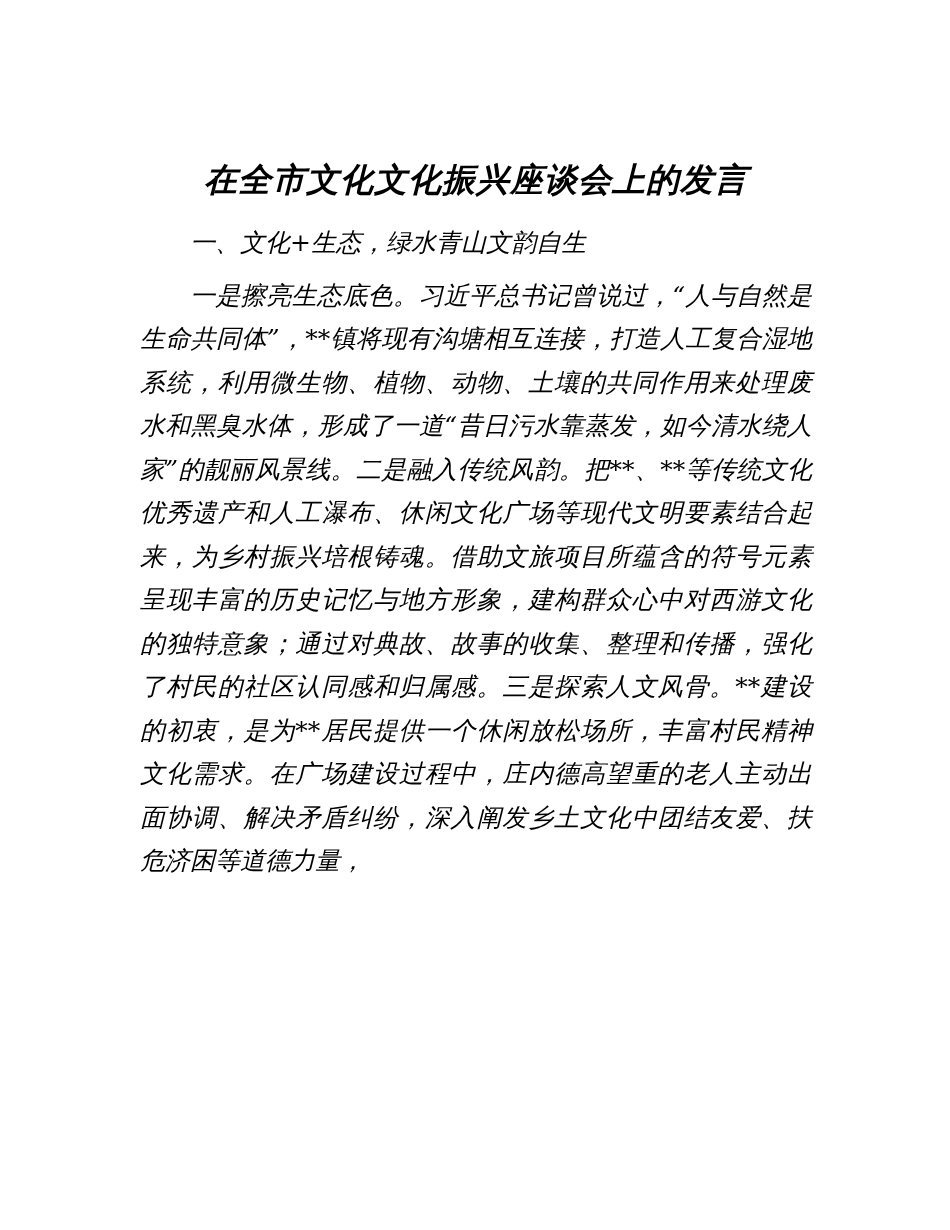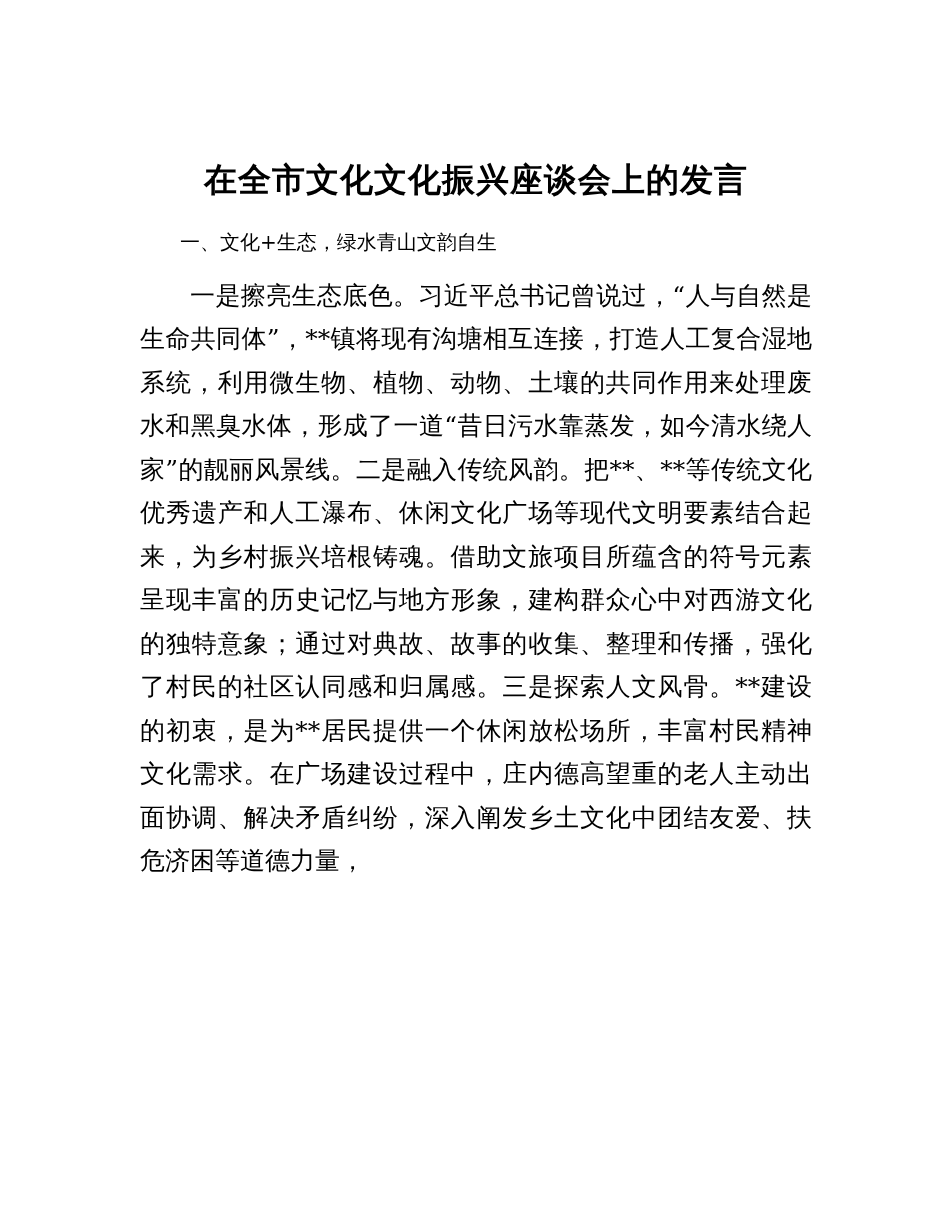--- a/index.html
+++ b/index.html
@@ -9,20 +9,21 @@
   }
   .page {
     position: relative;
     width: 950px;
     height: 1230px;
     background: #ffffff;
     color: #000000;
     overflow: hidden;
     box-sizing: border-box;
     padding: 155px 138px 0 140px;
+    font-style: italic;
   }
   .doc-title {
     margin: 0 0 16px 0;
     font-family: "Liberation Sans", "DejaVu Sans", sans-serif;
     font-size: 33px;
     font-weight: 700;
     line-height: 50px;
     text-align: center;
     letter-spacing: 1px;
     white-space: nowrap;
@@ -32,21 +33,21 @@
     font-family: "DejaVu Serif", "Liberation Serif", serif;
     font-size: 25px;
     line-height: 43.5px;
     text-align: justify;
     text-indent: 2em;
     word-break: break-all;
   }
   .doc-heading {
     margin: 13px 0 9px 0;
     font-family: "DejaVu Serif", "Liberation Serif", serif;
-    font-size: 20px;
+    font-size: 25px;
     line-height: 43.5px;
     text-indent: 2em;
     white-space: nowrap;
   }
 </style>
 </head>
 <body>
 
 <div class="page">
   <h1 class="doc-title">在全市文化文化振兴座谈会上的发言</h1>

